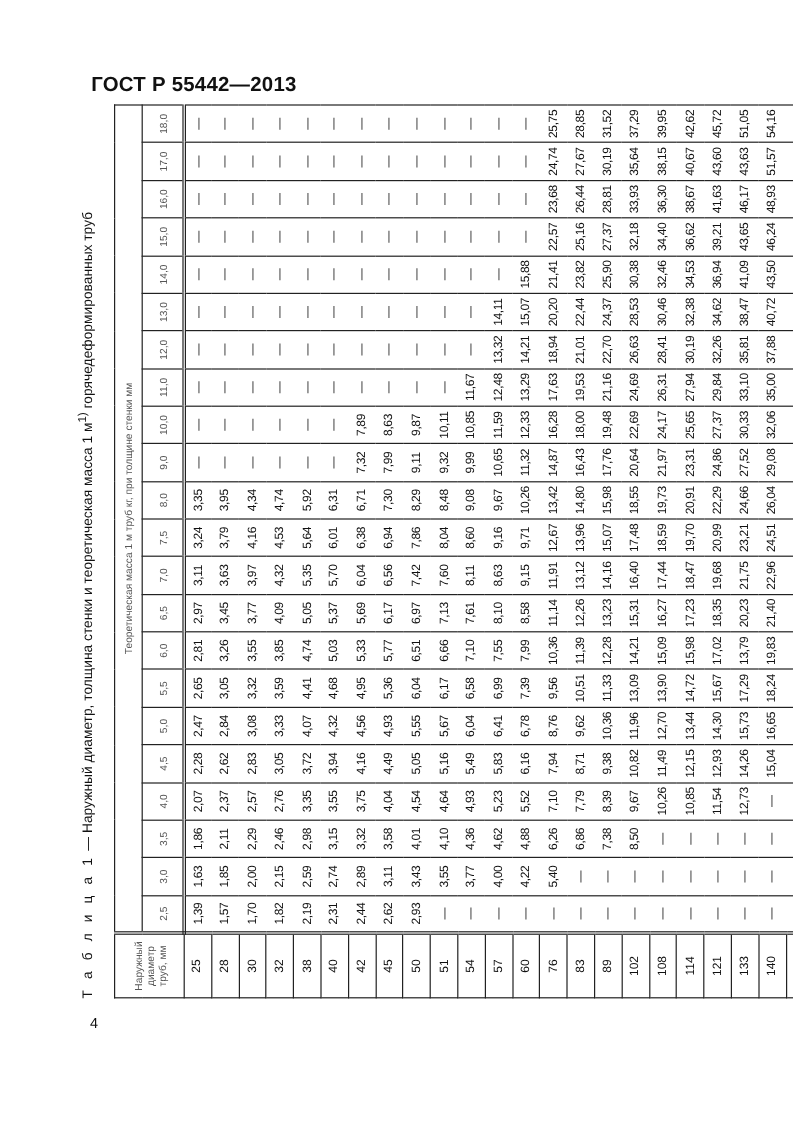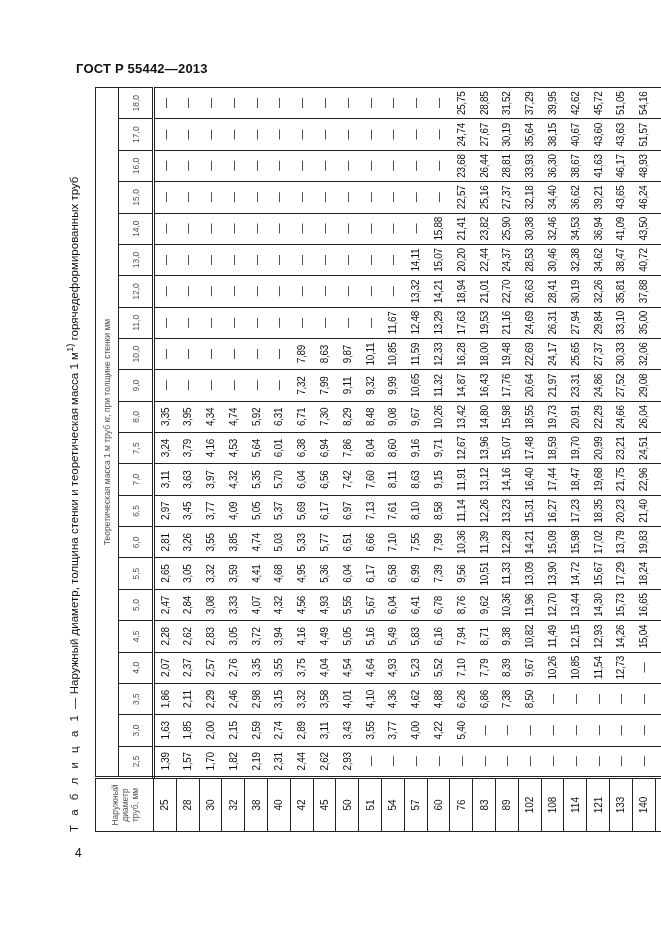--- a/index.html
+++ b/index.html
@@ -1,18 +1,18 @@
 <!DOCTYPE html>
 <html><head>
 <meta charset="utf-8">
 <style>
   html, body { margin:0; padding:0; background:#fff; }
   body { width:661px; height:935px; position:relative; overflow:hidden;
          font-family:"Liberation Sans", sans-serif; color:#111; }
-  .doc-header { position:absolute; left:76px; top:61px; font-weight:bold; font-size:13px; letter-spacing:0.2px; }
+  .doc-header { position:absolute; left:76px; top:61px; font-weight:bold; font-size:17px; letter-spacing:0.2px; }
   .page-number { position:absolute; left:75px; top:846px; font-size:12px; }
   .rot-wrap { position:absolute; left:58px; top:832px; width:760px; height:563px;
               transform-origin:0 0; transform:rotate(-90deg); }
   .caption { position:absolute; left:0; top:0; height:24px; line-height:24px; font-size:11.5px; white-space:nowrap; }
   .caption .sp { letter-spacing:3px; }
   table.data { position:absolute; left:0; top:37px; width:745px; height:526px; border-collapse:collapse; table-layout:fixed; font-size:10px; }
   table.data td, table.data th { border:1px solid #222; padding:0; text-align:center; font-weight:normal; }
   table.data th.dia { width:52px; font-size:8.5px; color:#555; line-height:10px; }
   table.data th.group { height:22px; font-size:8.5px; color:#555; text-align:center; }
   table.data th.t { font-size:8.5px; color:#555; height:33px; }

